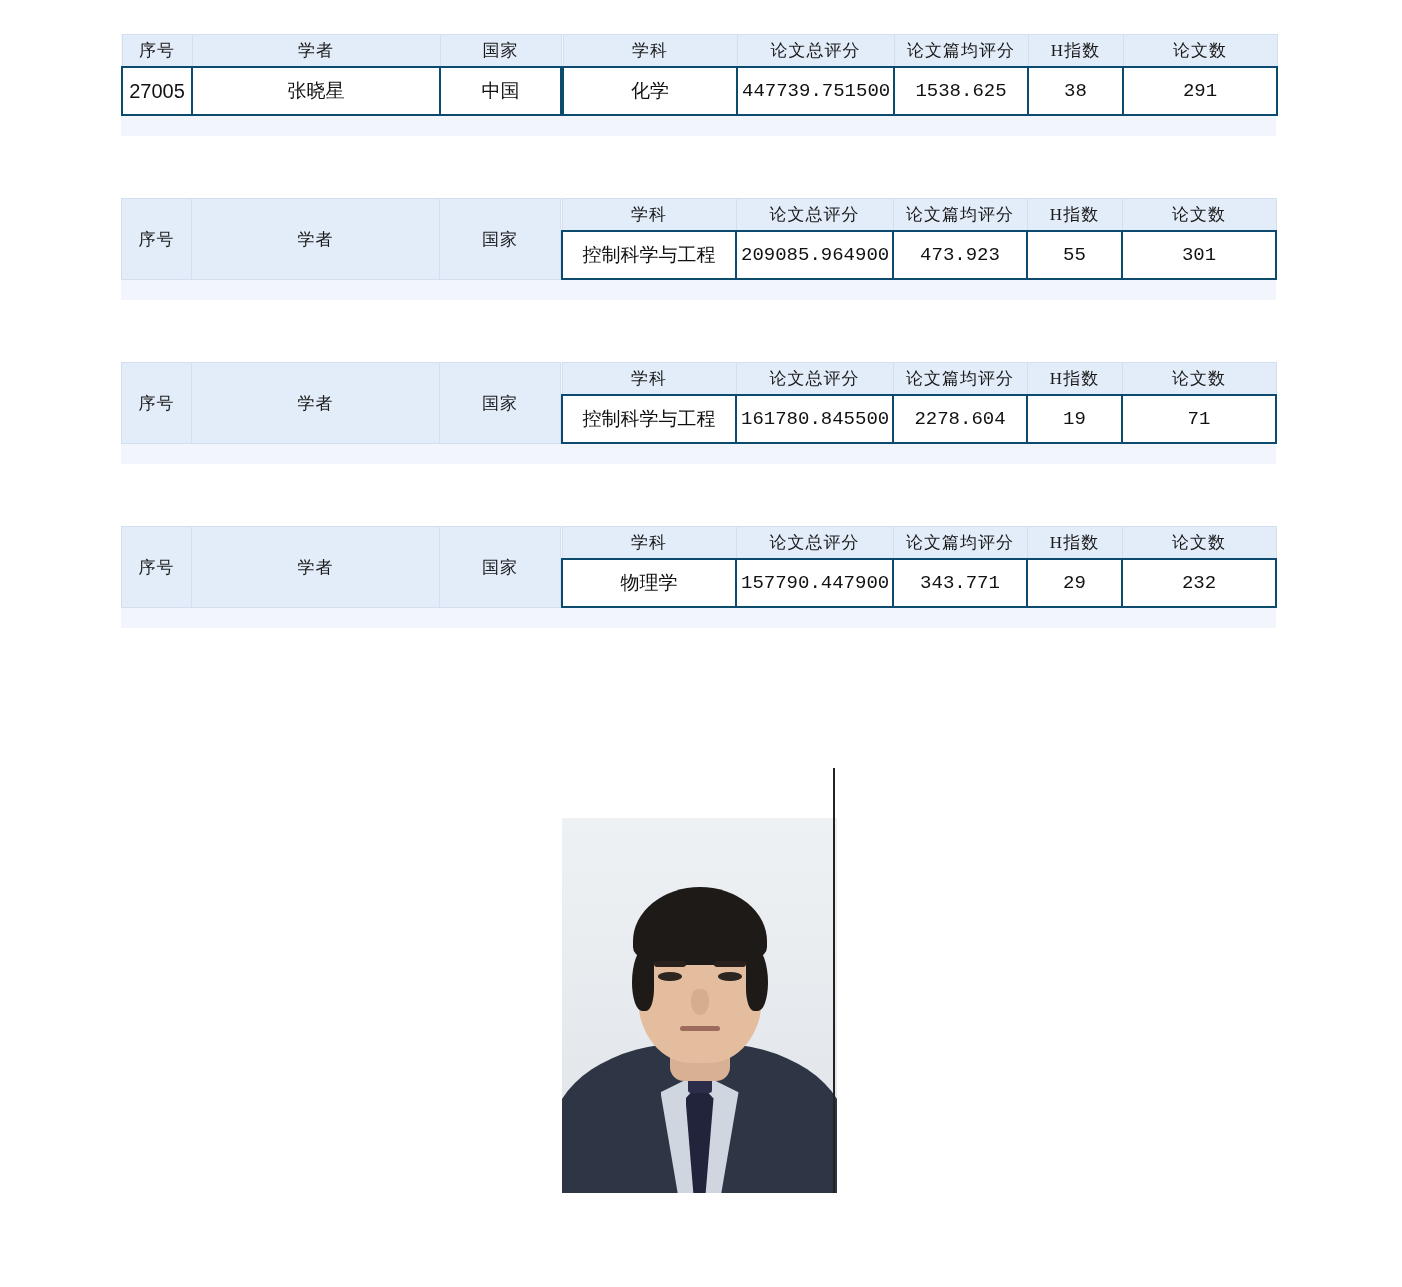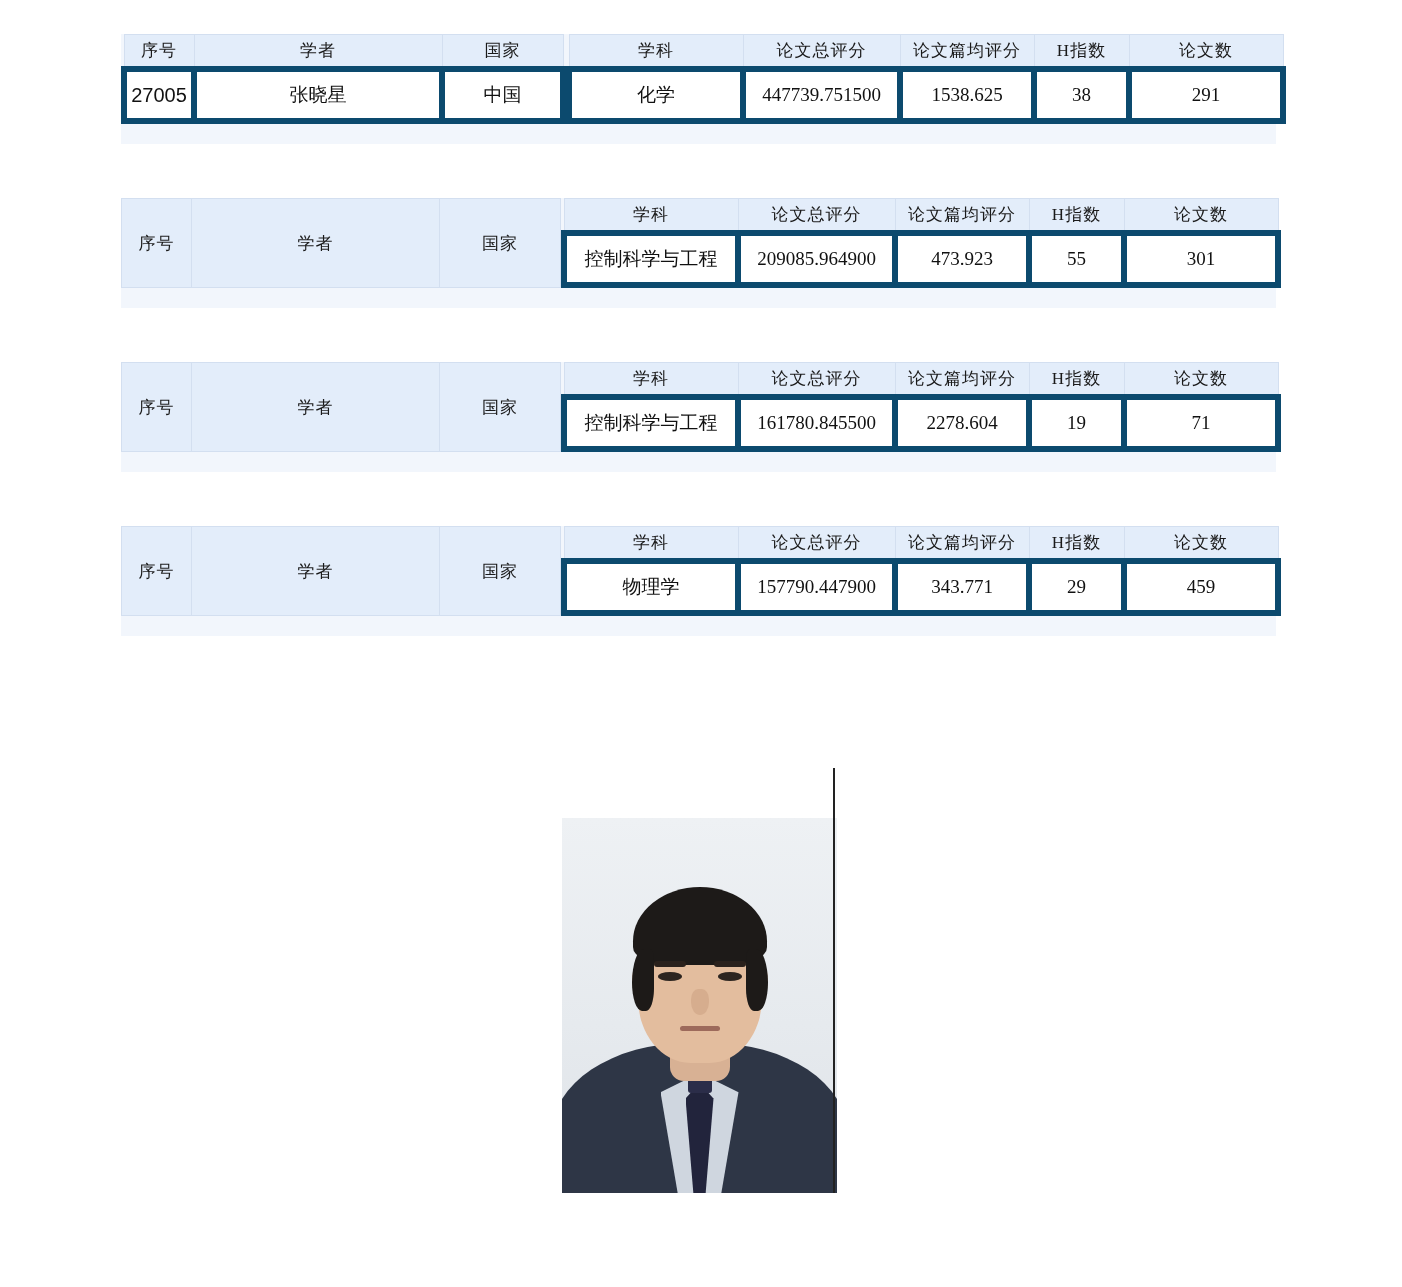--- a/index.html
+++ b/index.html
@@ -53,31 +53,31 @@
     line-height: 31px;
     padding: 0 4px;
     text-align: center;
     color: #1a1a1a;
     letter-spacing: 1px;
     white-space: nowrap;
   }
 
   .tbl td {
     background: #ffffff;
-    border: 6px solid #0c4a6e;
+    border: 2px solid #0c4a6e;
     height: 46px;
     font-size: 19px;
     text-align: center;
     padding: 0 4px;
     color: #111111;
     white-space: nowrap;
   }
 
   .tbl td.num {
-    font-family: Liberation Serif, serif;
+    font-family: Liberation Mono, monospace;
     font-size: 19px;
   }
 
   .tbl td.idcell {
     font-family: "Liberation Sans", "DejaVu Sans", sans-serif;
     font-size: 20px;
   }
 
   
   .c-id     { width: 70px; }
@@ -428,21 +428,21 @@
           <th>论文总评分</th>
           <th>论文篇均评分</th>
           <th>H指数</th>
           <th>论文数</th>
         </tr>
         <tr>
           <td>物理学</td>
           <td class="num">157790.447900</td>
           <td class="num">343.771</td>
           <td class="num">29</td>
-          <td class="num">459</td>
+          <td class="num">232</td>
         </tr>
       </tbody>
         </table>
     </div>
   </div>
 
   <div class="photo-wrap">
     <div class="portrait">
       <div class="p-suit"></div>
       <div class="p-shirt"></div>

